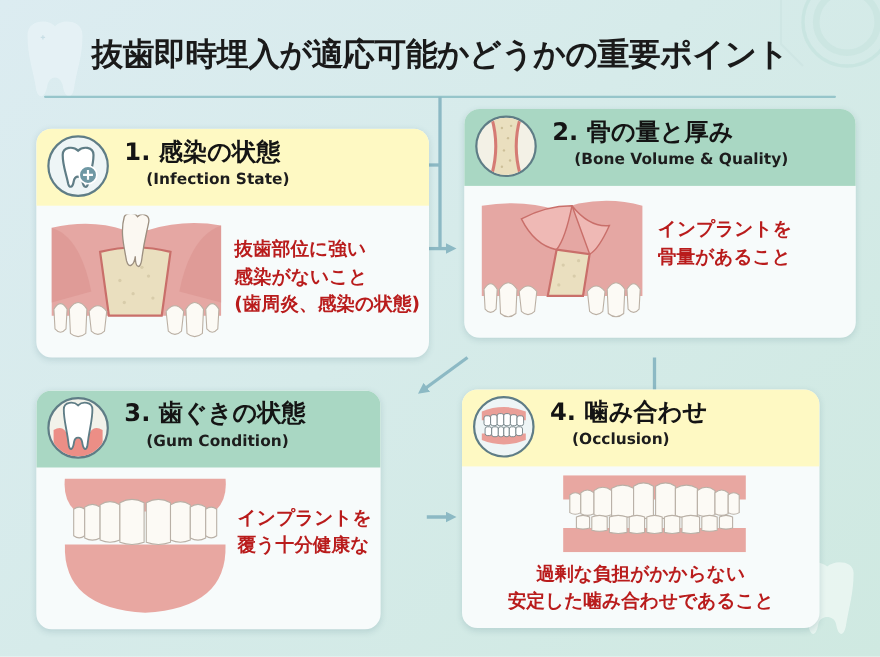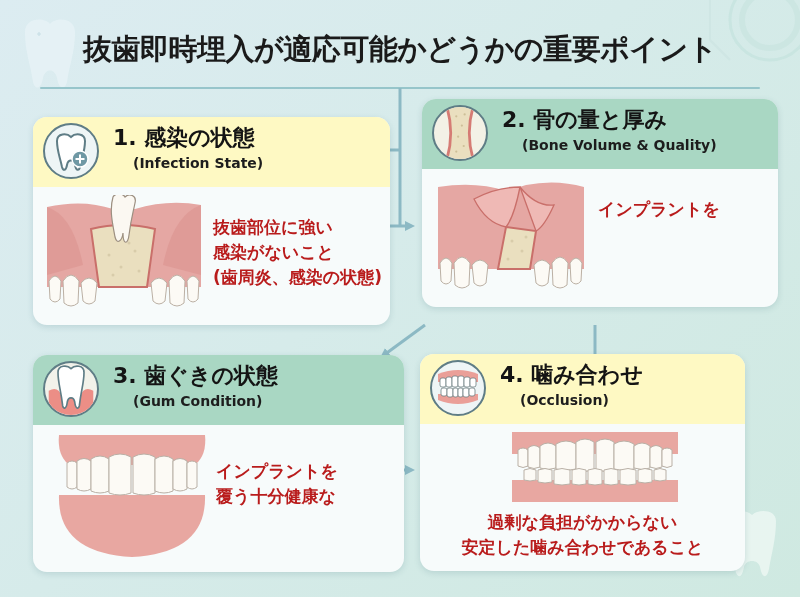--- a/index.html
+++ b/index.html
@@ -160,24 +160,25 @@
       <path d="M4 86 q 6 -10 12 0 l -1 18 q -5 6 -10 0 z"></path>
       <path d="M18 86 q 8 -12 16 0 l -1 22 q -7 6 -14 0 z"></path>
       <path d="M36 88 q 8 -10 16 0 l -2 18 q -6 6 -12 0 z"></path>
       <path d="M98 88 q 8 -10 16 0 l -2 18 q -6 6 -12 0 z"></path>
       <path d="M116 86 q 8 -12 16 0 l -1 22 q -7 6 -14 0 z"></path>
       <path d="M134 86 q 6 -10 12 0 l -1 18 q -5 6 -10 0 z"></path>
     </g>
   </svg>
   <div class="desc" style="left:176px;top:98px;">
     <div>インプラントを</div>
-  </div>
-</div>
-
-<div class="card" style="left:33px;top:355px;width:371px;height:217px;">
+    <div>骨量があること</div>
+  </div>
+</div>
+
+<div class="card" style="left:33px;top:355px;width:313px;height:217px;">
   <div class="card-header green">
     <div class="icon-circle" style="background:#f2f2ea;">
       <svg width="56" height="56" viewBox="0 0 56 56">
         <path d="M4 30 Q 14 24 18 36 L 38 36 Q 42 24 52 30 L 52 56 L 4 56 Z" fill="#ec8e86"></path>
         <path d="M14 10 C 14 2, 24 2, 28 6 C 32 2, 42 2, 42 10 C 42 22, 39 28, 37 46 C 36 50, 33 50, 32 42 C 31 36, 25 36, 24 42 C 23 50, 20 50, 19 46 C 17 28, 14 22, 14 10 Z" fill="#fff" stroke="#5f7d86" stroke-width="1.8"></path>
       </svg>
     </div>
     <div class="head-text">
       <div class="head-jp"><span>3.</span> <span>歯ぐきの状態</span></div>
       <div class="head-en">(Gum Condition)</div>

